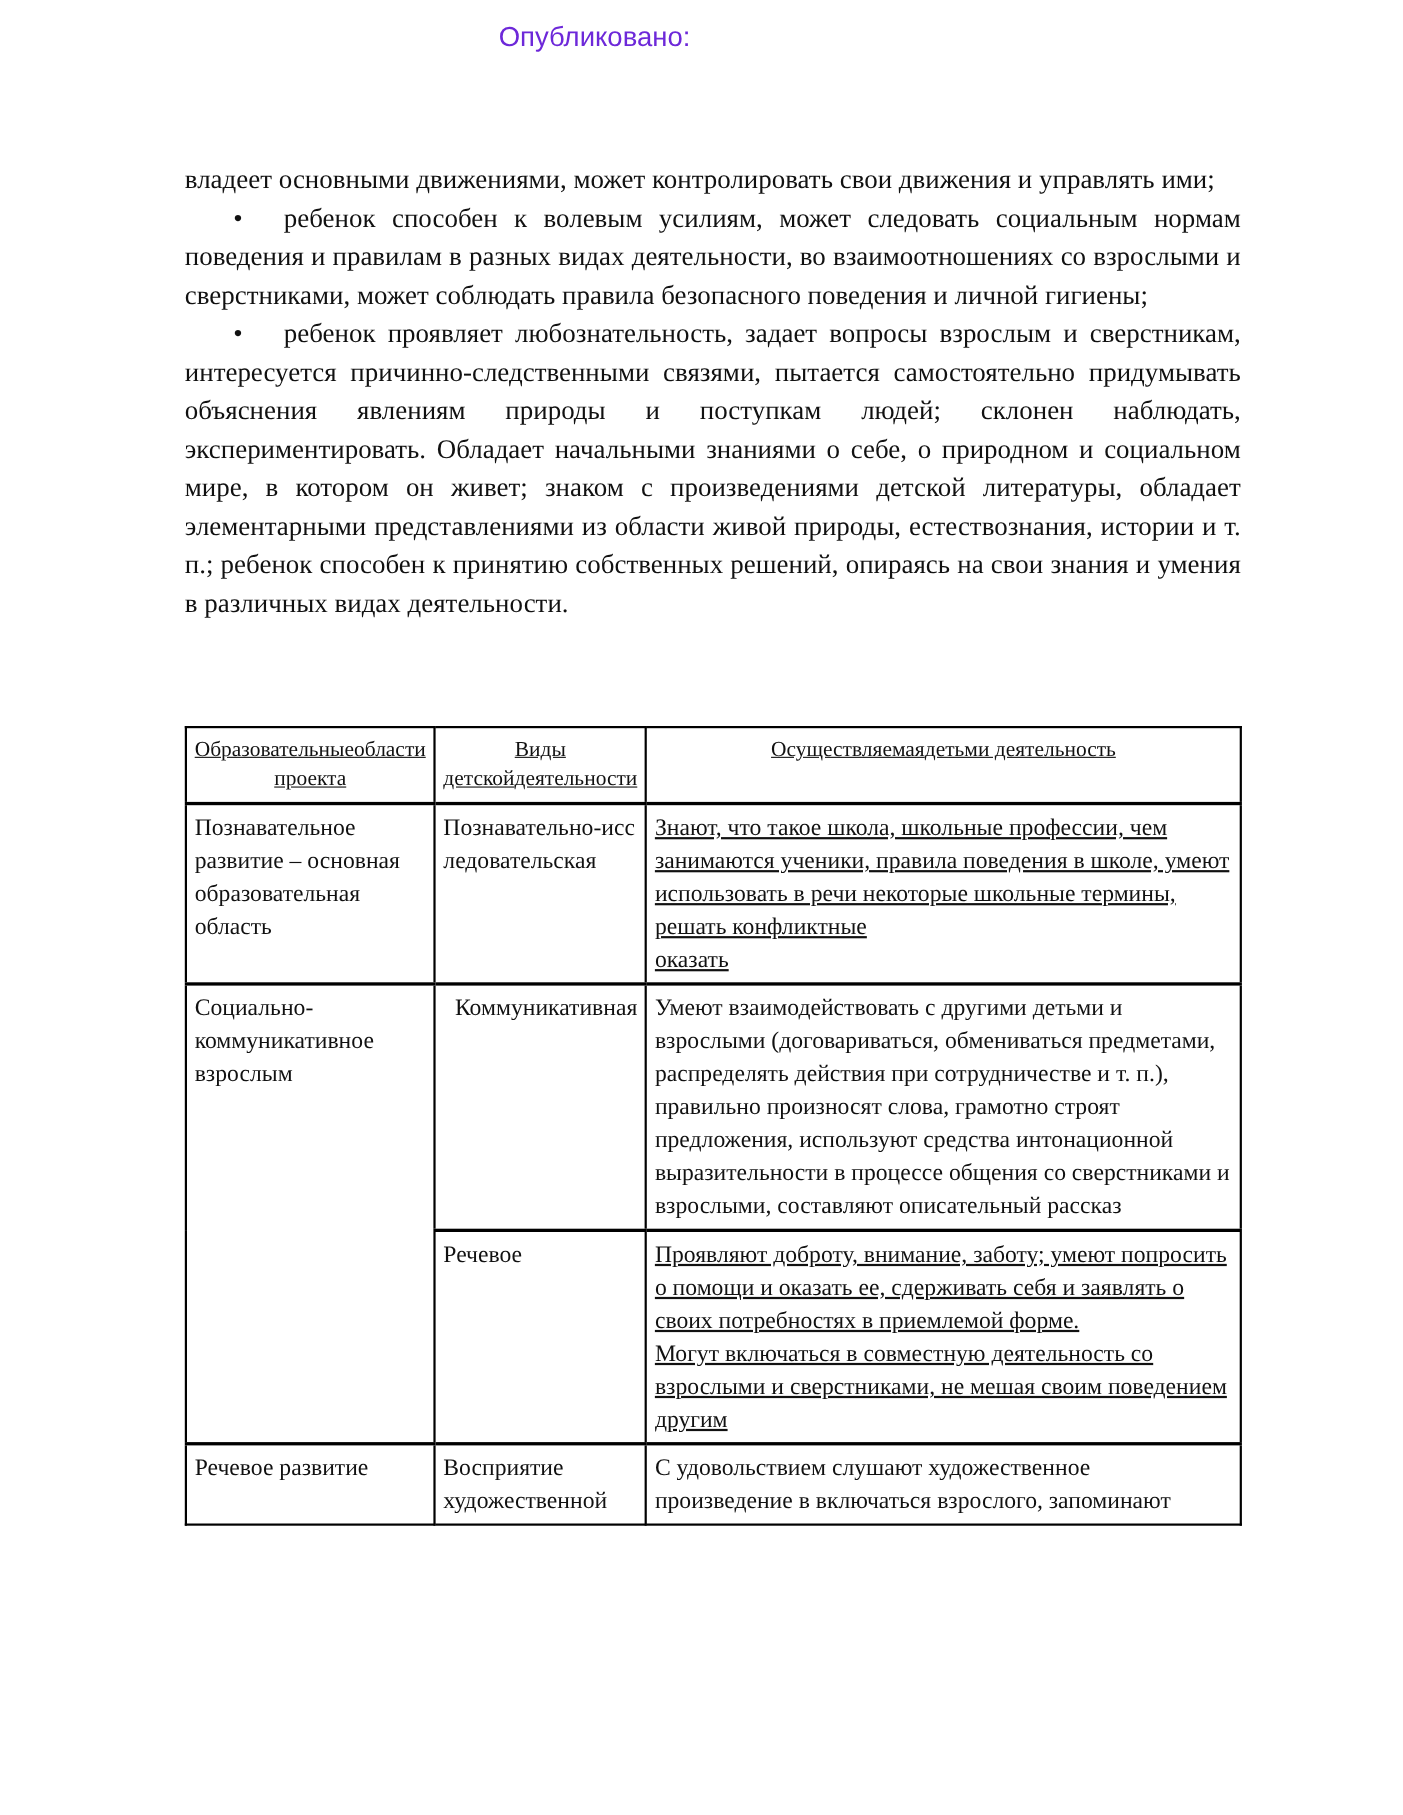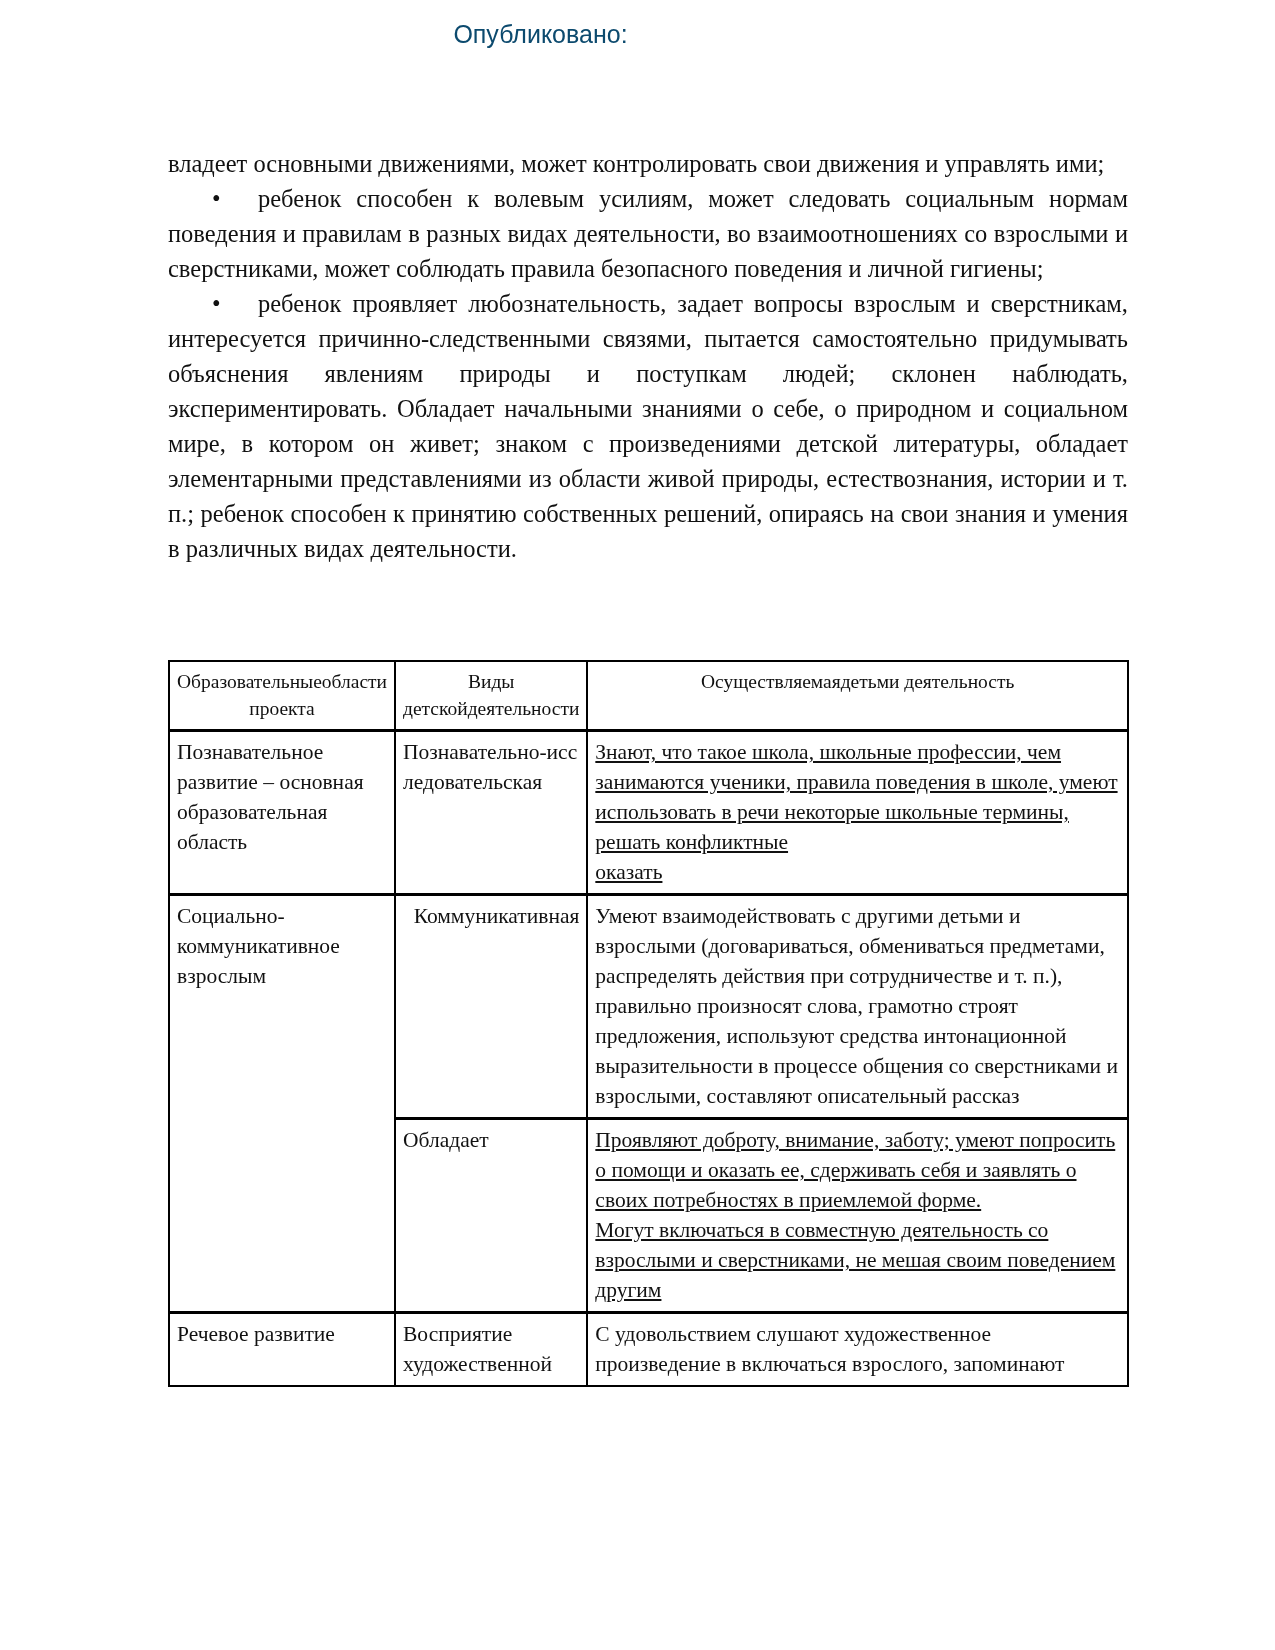--- a/index.html
+++ b/index.html
@@ -1,30 +1,30 @@
 <!DOCTYPE html>
 <html><head>
 <meta charset="utf-8">
 <style>
   html, body { margin: 0; padding: 0; background: #ffffff; }
   body { width: 1275px; height: 1650px; position: relative; overflow: hidden;
          font-family: "Liberation Serif", "DejaVu Serif", serif; color: #111; }
   .banner { position: absolute; top: 18px; left: 0; width: 1081px; text-align: center;
-            font-family: "Liberation Sans", "DejaVu Sans", sans-serif; color: #0c4a6e;
+            font-family: "Liberation Sans", "DejaVu Sans", sans-serif; color: #6d28d9;
             font-size: 25px; line-height: 33px; }
   .body-text { position: absolute; left: 168px; top: 110px; width: 960px;
                font-size: 24.5px; line-height: 35px; text-align: justify; margin-top: 36px; }
   .body-text p { margin: 0; }
   .body-text .bullet { text-indent: 44px; }
   .body-text .bullet .dot { display: inline-block; width: 46px; text-indent: 0; }
   table.plan { position: absolute; left: 168px; top: 660px; width: 961px;
                border-collapse: collapse; font-size: 21.5px; line-height: 30px; }
   table.plan th, table.plan td { border: 2px solid #000; vertical-align: top; padding: 5px 7px 6px 7px; }
   table.plan tr.row-sep td { border-top-width: 3px; }
-  table.plan th { font-weight: normal; text-align: center; font-size: 19.5px; line-height: 27px; padding: 6px 7px 7px 7px; }
+  table.plan th { font-weight: normal; text-align: center; font-size: 19.5px; line-height: 27px; padding: 6px 7px 7px 7px; text-decoration: underline; }
   table.plan thead tr th { border-bottom-width: 3px; border-top-width: 2.5px; }
   .c1 { width: 192px; } .c2 { width: 170px; }
   td .ln { display: block; text-decoration: underline; }
 </style>
 </head>
 <body>
 
 <div class="banner">
   <div>Опубликовано:</div>
 </div>
@@ -51,21 +51,21 @@
           <span class="ln">Знают, что такое школа, школьные профессии, чем занимаются ученики, правила поведения в школе, умеют использовать в речи некоторые школьные термины, решать конфликтные</span>
           <span class="ln">оказать</span>
         </td>
     </tr>
     <tr class="row-sep">
       <td rowspan="2">Социально-коммуникативное взрослым</td>
       <td style="word-break:break-all;text-align:right;">Коммуникативная</td>
       <td>Умеют взаимодействовать с другими детьми и взрослыми (договариваться, обмениваться предметами, распределять действия при сотрудничестве и т. п.), правильно произносят слова, грамотно строят предложения, используют средства интонационной выразительности в процессе общения со сверстниками и взрослыми, составляют описательный рассказ</td>
     </tr>
     <tr class="row-sep">
-      <td>Обладает</td>
+      <td>Речевое</td>
       <td>
           <span class="ln">Проявляют доброту, внимание, заботу; умеют попросить о помощи и оказать ее, сдерживать себя и заявлять о своих потребностях в приемлемой форме.</span>
           <span class="ln">Могут включаться в совместную деятельность со взрослыми и сверстниками, не мешая своим поведением другим</span>
         </td>
     </tr>
     <tr class="row-sep">
       <td>Речевое развитие</td>
       <td>Восприятие художественной</td>
       <td>С удовольствием слушают художественное произведение в включаться взрослого, запоминают</td>
     </tr>

